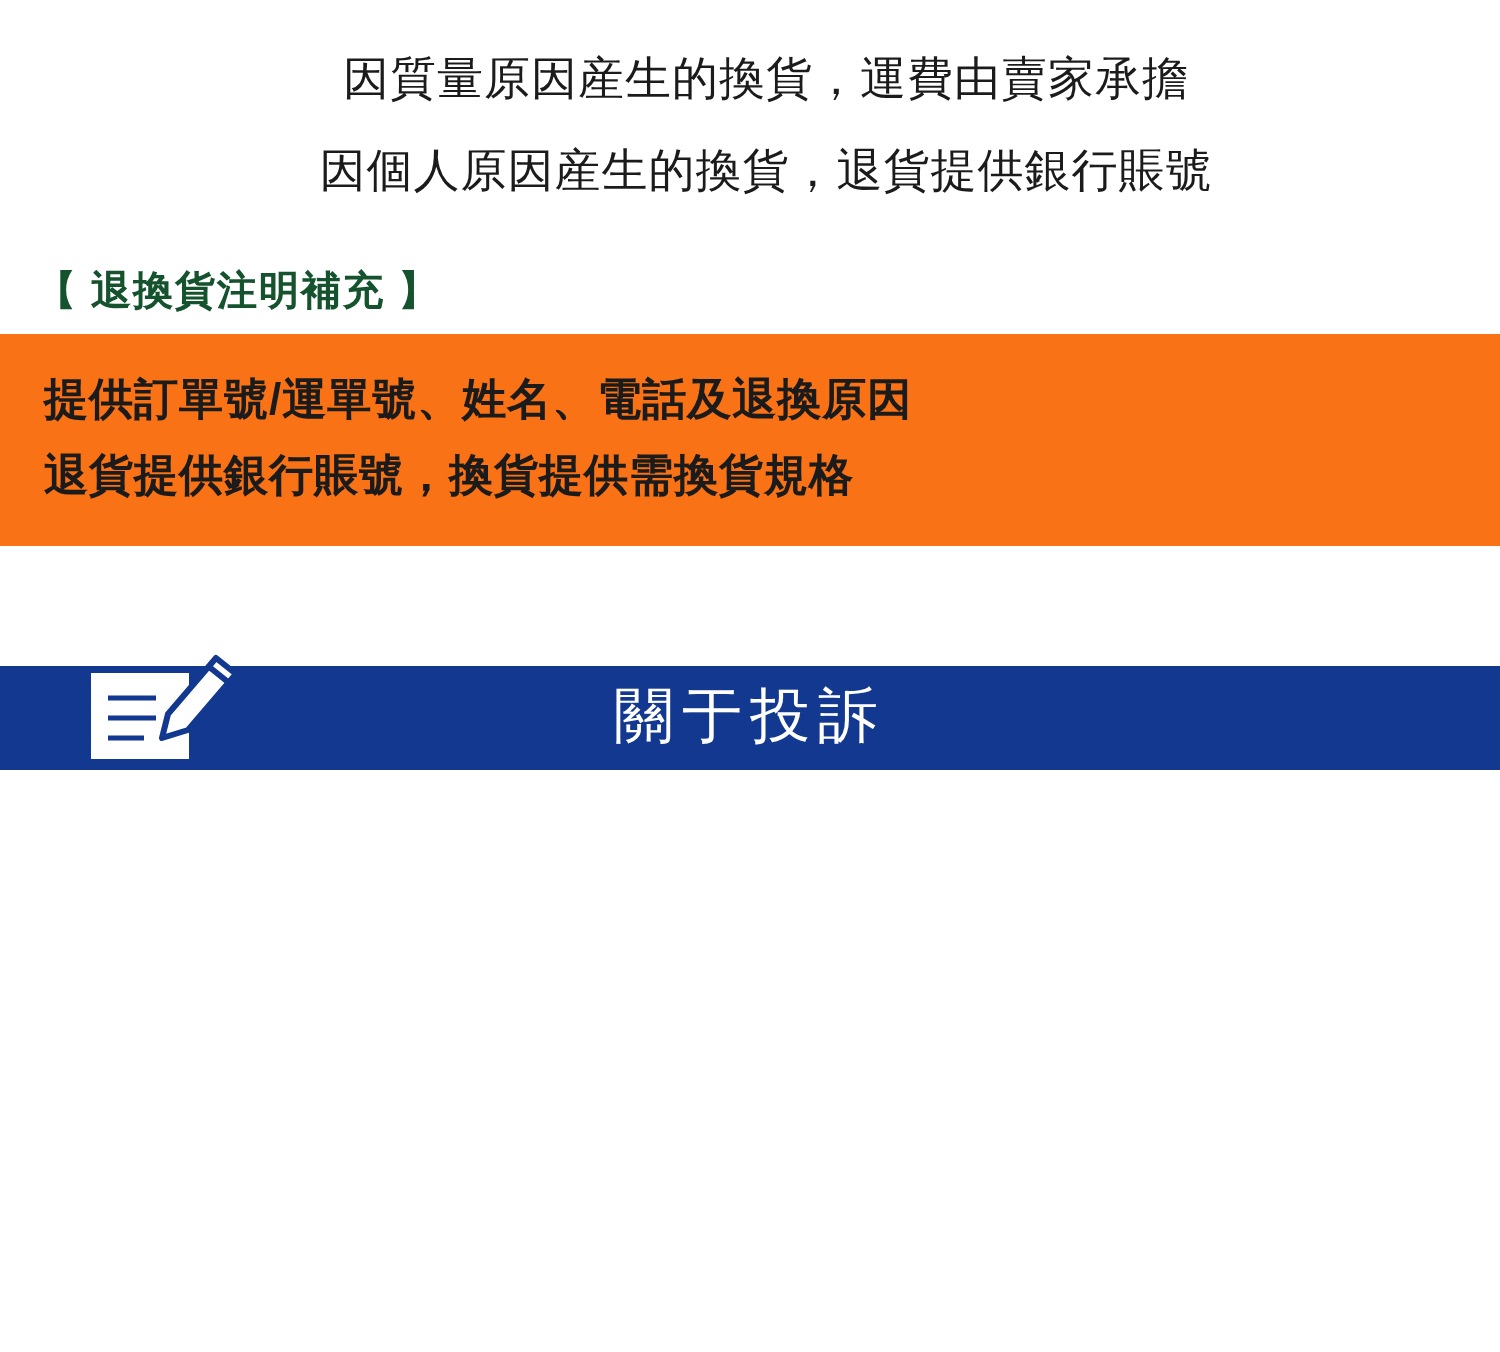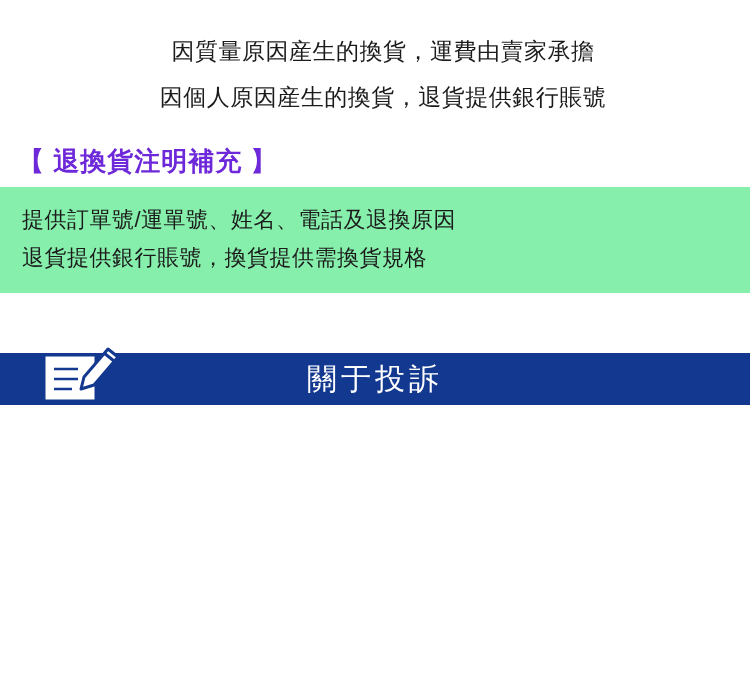--- a/index.html
+++ b/index.html
@@ -16,43 +16,43 @@
   }
   .page {
     position: relative;
     width: 750px;
     height: 676px;
   }
 
   
   .top-lines {
     padding: 16px 0 0 16px;
-    margin-top: 12px;
   }
   .top-line {
     font-size: 23px;
     line-height: 46px;
     color: #1b1b1b;
     text-align: center;
     letter-spacing: 0.5px;
   }
 
   
   .blue-heading {
     margin: 24px 2px 8px 18px;
-    font-size: 26px;
+    font-size: 20px;
     font-weight: bold;
-    color: #6d28d9;
+    color: #14532d;
     letter-spacing: 1px;
   }
 
   
   .cream-block {
-    background: #86efac;
+    background: #f97316;
     padding: 14px 0 16px 0;
+    font-weight: bold;
   }
   .cream-line {
     font-size: 22px;
     line-height: 38px;
     color: #1b1b1b;
     padding-left: 22px;
     letter-spacing: 0.5px;
   }
 
   

